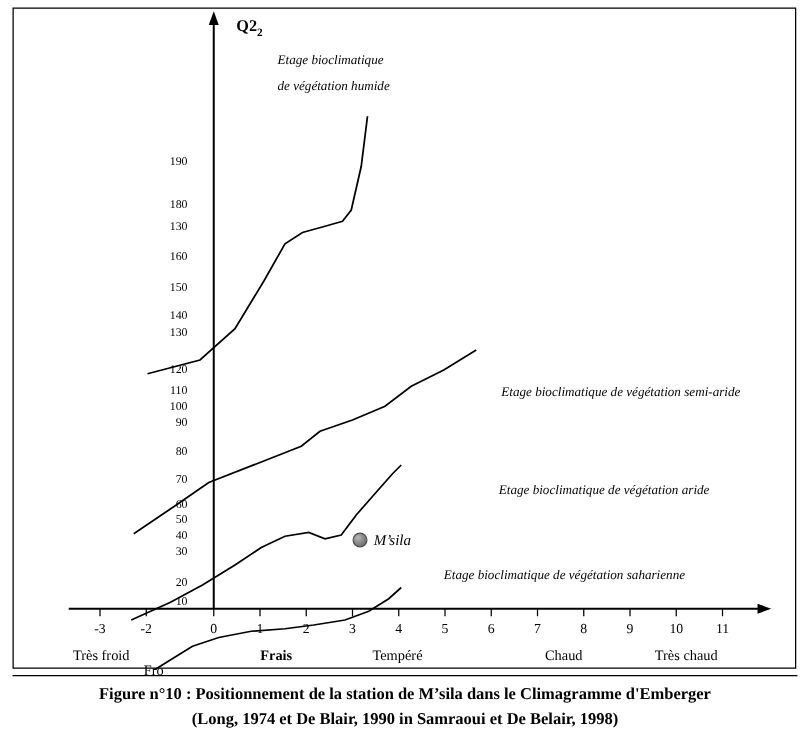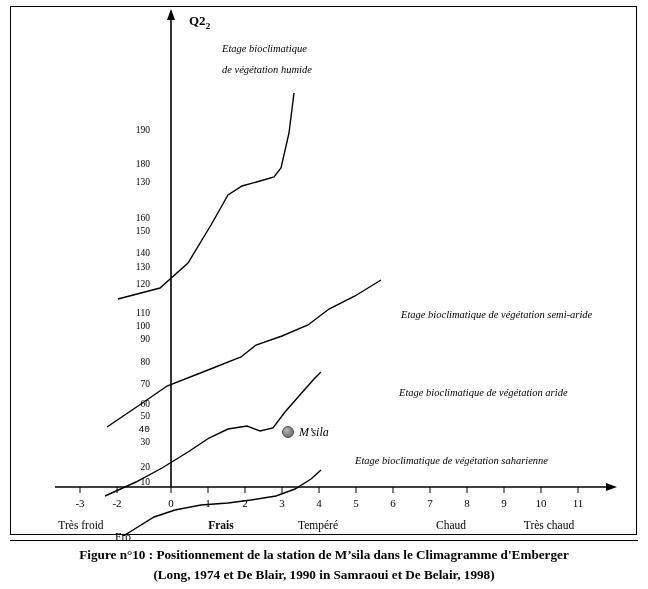--- a/index.html
+++ b/index.html
@@ -128,33 +128,33 @@
       <polyline points="94,489 125,475 151,461 177,445 198,431 217,422 236,419 249,424 262,421 274,405 288,389 303,372 310,365"></polyline>
       <polyline points="98,538 122,523 143,510 164,503 190,498 217,496 240,493 265,489 284,482 300,472 310,463"></polyline>
     </g>
   </svg>
 
   <div class="lbl axisname" style="left:178px; top:6px;"><span>Q2</span><span class="sub">2</span></div>
 
   <div class="lbl ytick" style="left:113px; top:118px;">190</div>
   <div class="lbl ytick" style="left:113px; top:152px;">180</div>
   <div class="lbl ytick" style="left:113px; top:170px;">130</div>
-  <div class="lbl ytick" style="left:113px; top:194px;margin-top:12px;">160</div>
+  <div class="lbl ytick" style="left:113px; top:194px;">160</div>
   <div class="lbl ytick" style="left:113px; top:219px;">150</div>
   <div class="lbl ytick" style="left:113px; top:241px;">140</div>
   <div class="lbl ytick" style="left:113px; top:255px;">130</div>
-  <div class="lbl ytick" style="left:113px; top:272px;">120</div>
+  <div class="lbl ytick" style="left:113px; top:284px;">120</div>
   <div class="lbl ytick" style="left:113px; top:301px;">110</div>
   <div class="lbl ytick" style="left:113px; top:314px;">100</div>
   <div class="lbl ytick" style="left:113px; top:327px;">90</div>
   <div class="lbl ytick" style="left:113px; top:350px;">80</div>
   <div class="lbl ytick" style="left:113px; top:372px;">70</div>
   <div class="lbl ytick" style="left:113px; top:392px;">60</div>
   <div class="lbl ytick" style="left:113px; top:404px;">50</div>
-  <div class="lbl ytick" style="left:113px; top:417px;font-family:Liberation Mono, monospace;">40</div>
+  <div class="lbl ytick" style="left:113px; top:417px;">40</div>
   <div class="lbl ytick" style="left:113px; top:430px;">30</div>
   <div class="lbl ytick" style="left:113px; top:443px;margin-top:12px;">20</div>
   <div class="lbl ytick" style="left:113px; top:470px;">10</div>
 
   <div class="lbl xtick" style="left:58px; top:490px;">-3</div>
   <div class="lbl xtick" style="left:95px; top:490px;">-2</div>
   <div class="lbl xtick" style="left:149px; top:490px;">0</div>
   <div class="lbl xtick" style="left:186px; top:490px;">1</div>
   <div class="lbl xtick" style="left:223px; top:490px;">2</div>
   <div class="lbl xtick" style="left:260px; top:490px;">3</div>

